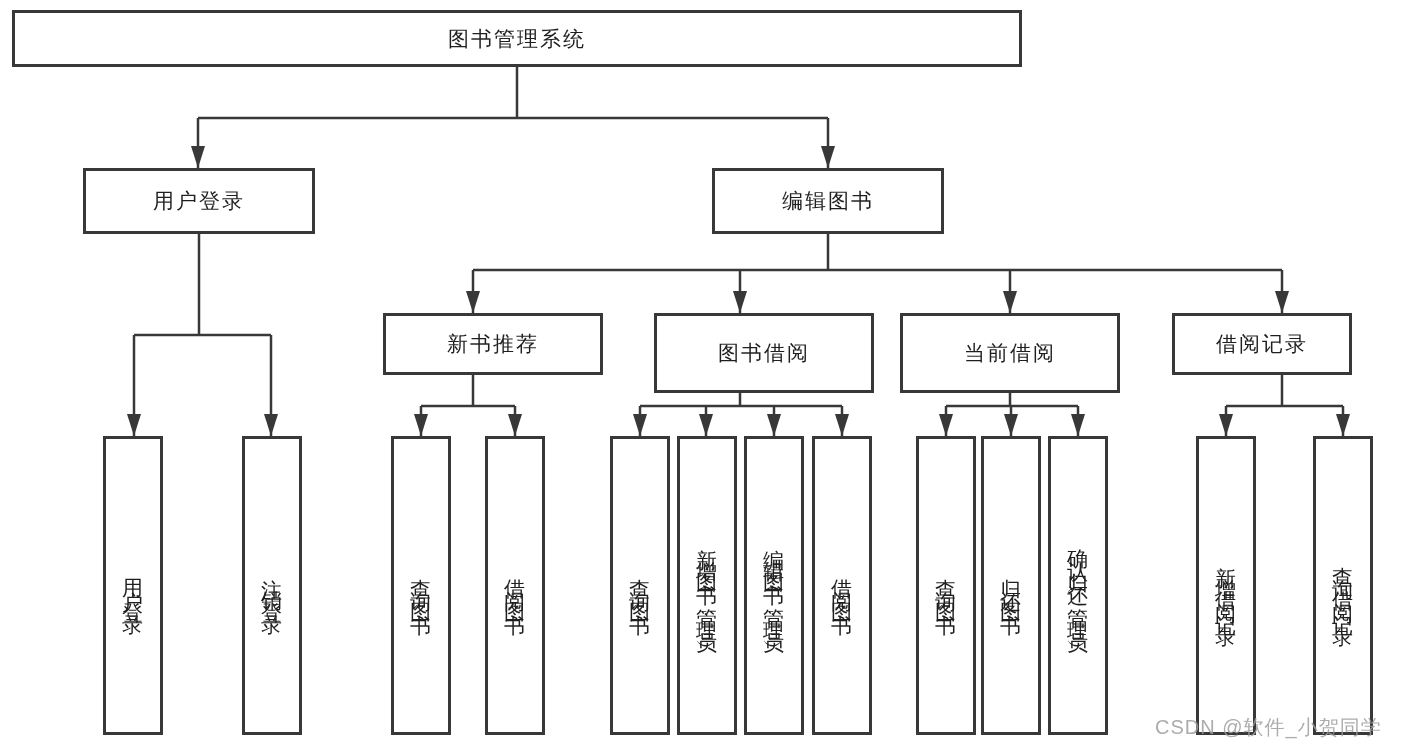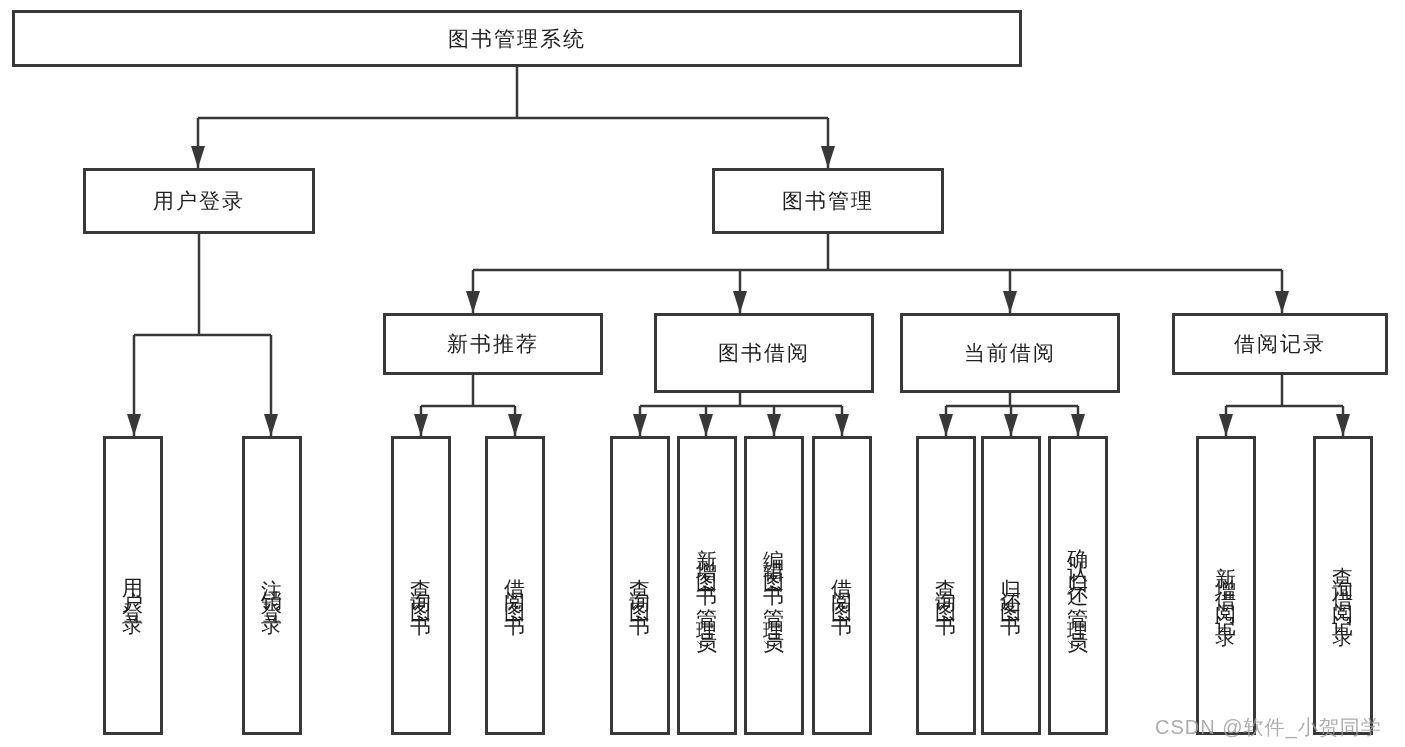--- a/index.html
+++ b/index.html
@@ -97,33 +97,33 @@
   </svg>
 
   <div class="node" style="left:12px; top:10px; width:1010px; height:57px;">
     <span class="hlabel">图书管理系统</span>
   </div>
 
   <div class="node" style="left:83px; top:168px; width:232px; height:66px;">
     <span class="hlabel">用户登录</span>
   </div>
   <div class="node" style="left:712px; top:168px; width:232px; height:66px;">
-    <span class="hlabel">图书管理</span>
+    <span class="hlabel">编辑图书</span>
   </div>
 
   <div class="node" style="left:383px; top:313px; width:220px; height:62px;">
     <span class="hlabel">新书推荐</span>
   </div>
   <div class="node" style="left:654px; top:313px; width:220px; height:80px;">
     <span class="hlabel">图书借阅</span>
   </div>
   <div class="node" style="left:900px; top:313px; width:220px; height:80px;">
     <span class="hlabel">当前借阅</span>
   </div>
-  <div class="node" style="left:1172px; top:313px; width:216px; height:62px;">
+  <div class="node" style="left:1172px; top:313px; width:180px; height:62px;">
     <span class="hlabel">借阅记录</span>
   </div>
 
   <div class="node leaf" style="left:103px; top:436px; width:60px; height:299px;">
     <span class="vtext">用户登录</span>
   </div>
   <div class="node leaf" style="left:242px; top:436px; width:60px; height:299px;">
     <span class="vtext">注销登录</span>
   </div>
 

